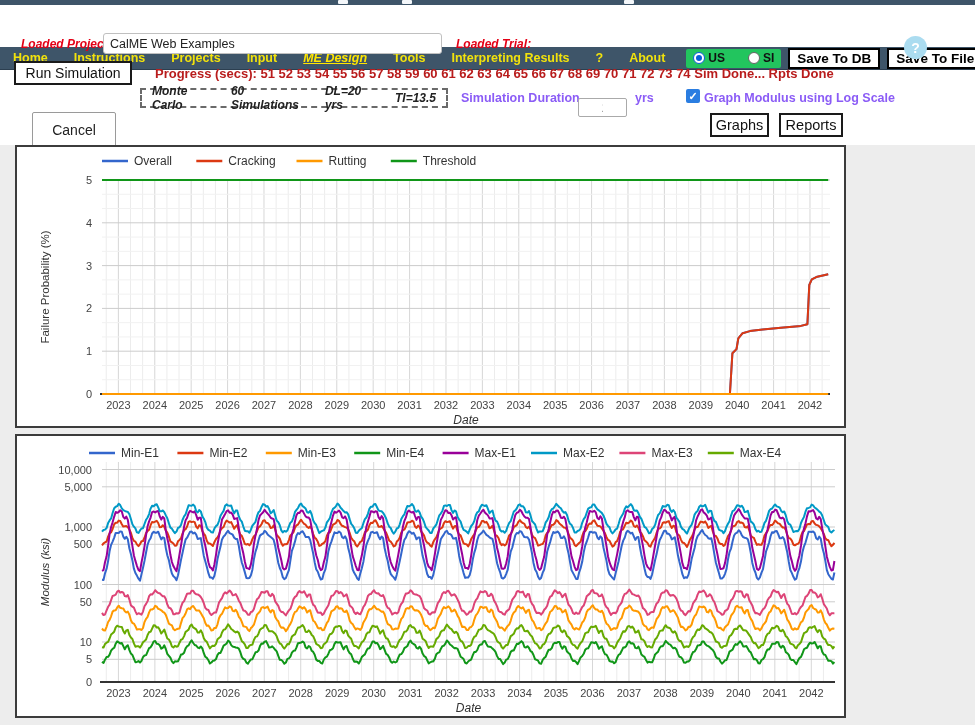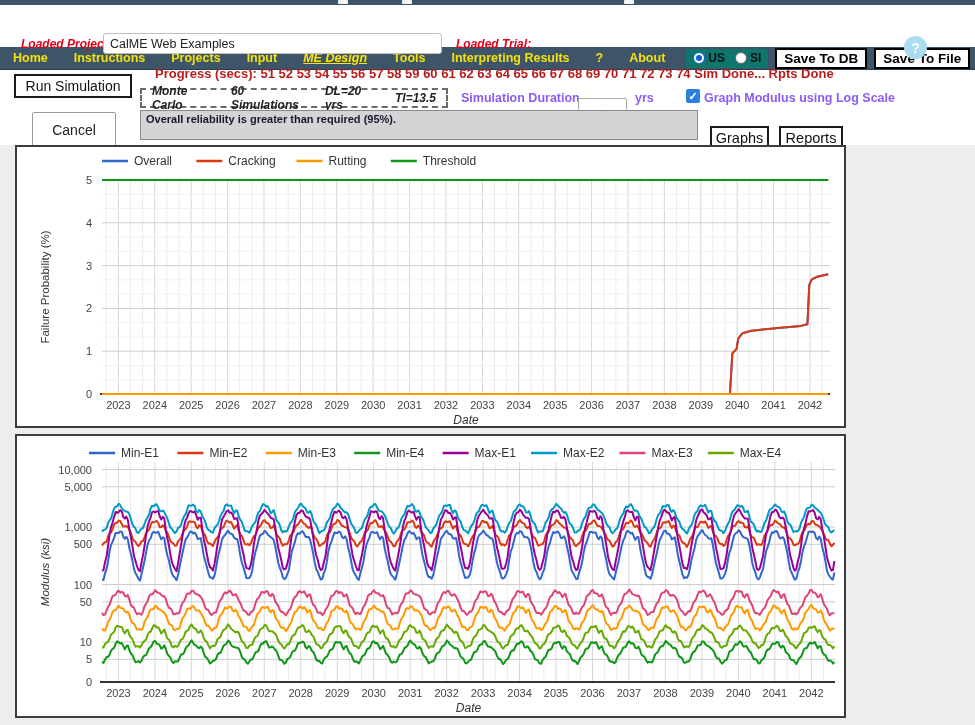--- a/index.html
+++ b/index.html
@@ -9,41 +9,41 @@
 
   
   .title-sliver { position:absolute; left:0; top:0; width:975px; height:5px; background:#3e5569; }
   .title-sliver span { position:absolute; top:0; width:10px; height:4px; background:#f4f7fa; border-radius:1px; }
 
   
   .navbar { position:absolute; left:0; top:5px; width:975px; height:23px; background:#3e5569;
             border-bottom:1px solid #2c3f50; display:flex; align-items:center;margin-top:42px; }
   .nav-item { color:#f2e20c; font-weight:bold; font-size:12.5px; padding:0 13px; cursor:pointer; white-space:nowrap; }
   .nav-item.active { font-style:italic; text-decoration:underline; color:#ffe600; }
-  .units-box { margin-left:8px; background:#0f766e; border-radius:2px; height:19px; display:flex; align-items:center;
-               padding:0 7px; gap:10px; }
+  .units-box { margin-left:8px; background:#22c55e; border-radius:2px; height:19px; display:flex; align-items:center;
+               padding:0 7px; gap:23px; }
   .radio { display:flex; align-items:center; gap:3px; font-size:12px; font-weight:bold; color:#111; cursor:pointer; }
   .rb { position:relative; width:12px; height:12px; border:1px solid #666; border-radius:50%; background:#fff; display:inline-block; }
   .rb.checked { border-color:#0b5ed7; }
   .rb.checked::after { content:''; position:absolute; inset:2px; border-radius:50%; background:#0b5ed7; }
   .save-btn { background:#ffffff; color:#000; border:2px solid #000; font-weight:bold; font-size:13.5px;
               height:21px; padding:0 7px; margin-left:7px; cursor:pointer; font-family:"Liberation Sans",sans-serif; white-space:nowrap;text-align:center; }
   .nav-spacer { margin-left:auto; }
   .nav-right-pad { width:22px; }
 
   
   .red-label { position:absolute; color:#e40016; font-weight:bold; font-style:italic; font-size:12px; }
   .text-input { position:absolute; height:21px; border:1px solid #c0c0c0; border-radius:3px; background:#fff;
                 font-size:12.5px; color:#222; padding:0 6px; font-family:"Liberation Sans",sans-serif; }
   .help-circle { position:absolute; width:23px; height:23px; border-radius:50%; background:#abdcf0; color:#ffffff;
                  font-weight:bold; font-size:14px; display:flex; align-items:center; justify-content:center; cursor:pointer; }
 
   
   .btn { position:absolute; background:#fff; font-family:"Liberation Sans",sans-serif; cursor:pointer; }
-  .btn-heavy { border:2px solid #1a1a1a; font-size:14px; color:#111;margin-top:13px; }
+  .btn-heavy { border:2px solid #1a1a1a; font-size:14px; color:#111; }
   .btn-light { border:1px solid #9a9a9a; font-size:14px; color:#222; border-radius:2px; }
   .progress-text { position:absolute; font-weight:bold; font-size:13px; color:#b91c1c; white-space:nowrap; }
   .mc-box { position:absolute; border:2px dashed #6a6a6a; display:flex; align-items:center; gap:26px; padding:0 10px;
             font-size:12px; font-weight:bold; font-style:italic; color:#222; }
   .inline-label { position:absolute; font-weight:bold; font-size:12.5px; color:#8b5cf6; }
   .num-input { position:absolute; border:1px solid #aaa; border-radius:2px; text-align:right; font-size:12.5px;
                padding:0 23px; font-family:"Liberation Sans",sans-serif;margin-top:10px; }
   .checkbox { position:absolute; width:14px; height:14px; background:#2a7de1; border-radius:2px; color:#fff;
               font-size:11px; line-height:14px; text-align:center; cursor:pointer; }
   .checkbox.checked::after { content:'\2713'; font-weight:bold; }
@@ -106,21 +106,20 @@
     <span>DL=20 yrs</span>
     <span>TI=13.5</span>
   </div>
   <span class="inline-label" style="left:461px; top:91px;">Simulation Duration</span>
   <input class="num-input" style="left: 578px; top: 88px; width: 49px; height: 19px;" value="20">
   <span class="inline-label" style="left:635px; top:91px;">yrs</span>
   <div class="checkbox checked" style="left:686px; top:89px;"></div>
   <span class="inline-label" style="left:704px; top:91px;">Graph Modulus using Log Scale</span>
 
   <button class="btn btn-light" style="left:32px; top:112px; width:84px; height:36px;">Cancel</button>
-  <div class="status-box" style="left:140px; top:110px; width:558px; height:30px;">Overall reliability is greater than required (95%).</div>
   <button class="btn btn-heavy" style="left:710px; top:113px; width:59px; height:24px; font-size:14.5px;">Graphs</button>
   <button class="btn btn-heavy" style="left:779px; top:113px; width:64px; height:24px; font-size:14.5px;">Reports</button>
 
   <div class="chart-box" style="top:145px; height:283px;">
     <svg id="chart1" width="827" height="279">
         <line x1="89.24666666667108" y1="33" x2="89.24666666667108" y2="247" stroke="#ececec" stroke-width="1"></line>
         <line x1="101.38000000000166" y1="33" x2="101.38000000000166" y2="247" stroke="#d7d7d7" stroke-width="1"></line>
         <line x1="113.51333333333223" y1="33" x2="113.51333333333223" y2="247" stroke="#ececec" stroke-width="1"></line>
         <line x1="125.64666666667108" y1="33" x2="125.64666666667108" y2="247" stroke="#ececec" stroke-width="1"></line>
         <line x1="137.78000000000165" y1="33" x2="137.78000000000165" y2="247" stroke="#d7d7d7" stroke-width="1"></line>

